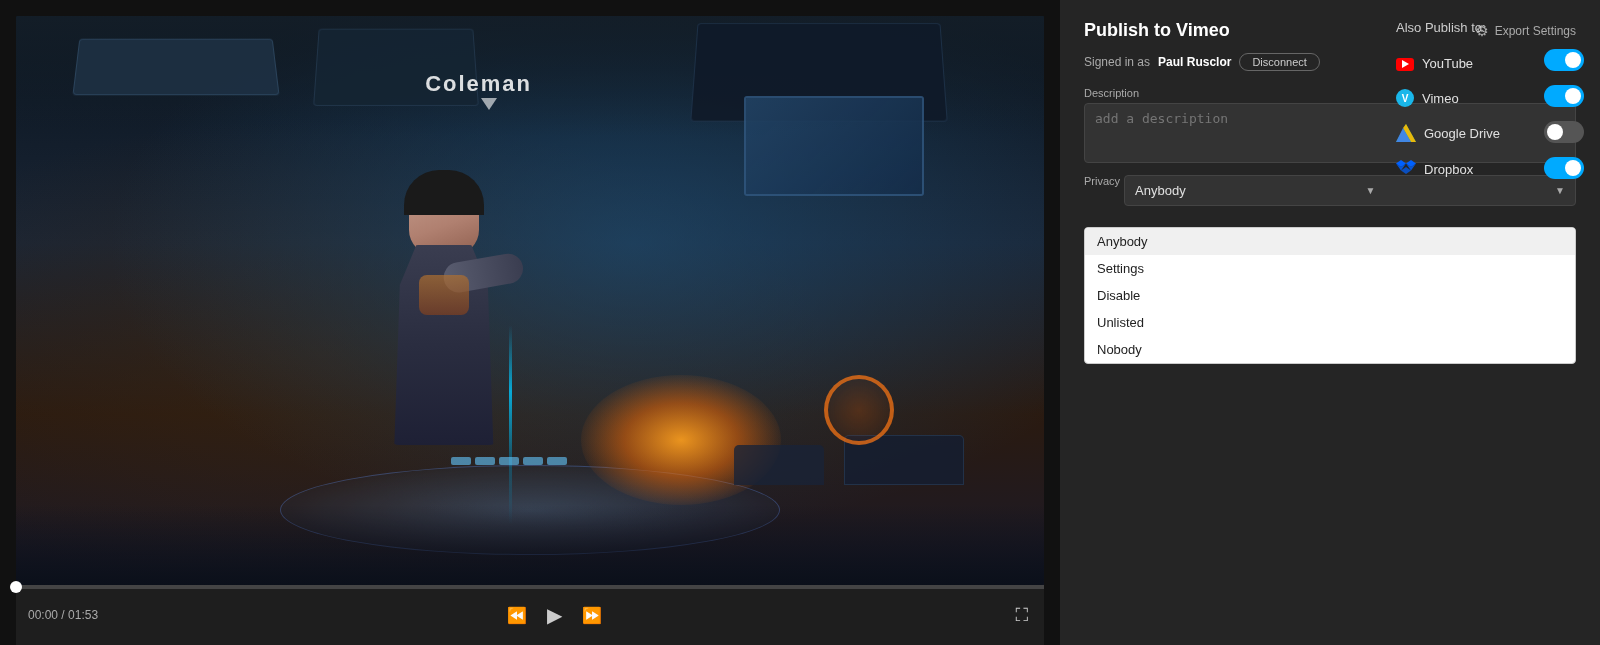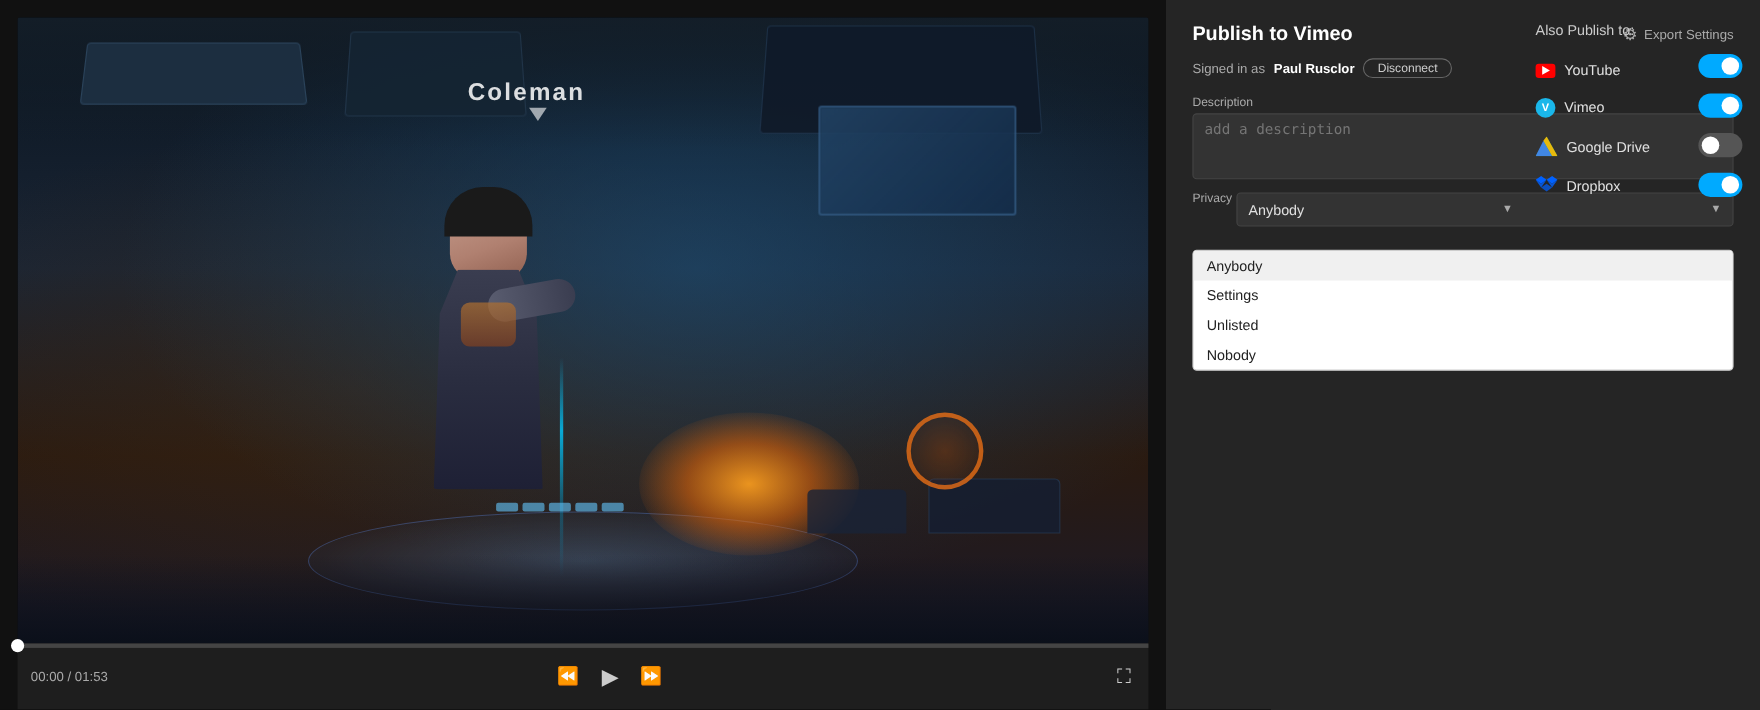--- a/index.html
+++ b/index.html
@@ -570,20 +570,21 @@
     <div class="field-group privacy-section">
       <label class="field-label">Privacy</label>
       <button class="dropdown-btn chevron-down">
         <span>Anybody</span>
         <span style="font-size:10px;color:#aaa;">▼</span>
       </button>
 
       <div class="dropdown-menu">
         <div class="dropdown-item selected">Anybody</div>
         <div class="dropdown-item">Settings</div>
+        <div class="dropdown-item">Disable</div>
         <div class="dropdown-item">Unlisted</div>
         <div class="dropdown-item">Nobody</div>
       </div>
     </div>
 
   </div>
 
   <div class="also-publish-section">
     <div class="also-publish-title">Also Publish to:</div>
 

